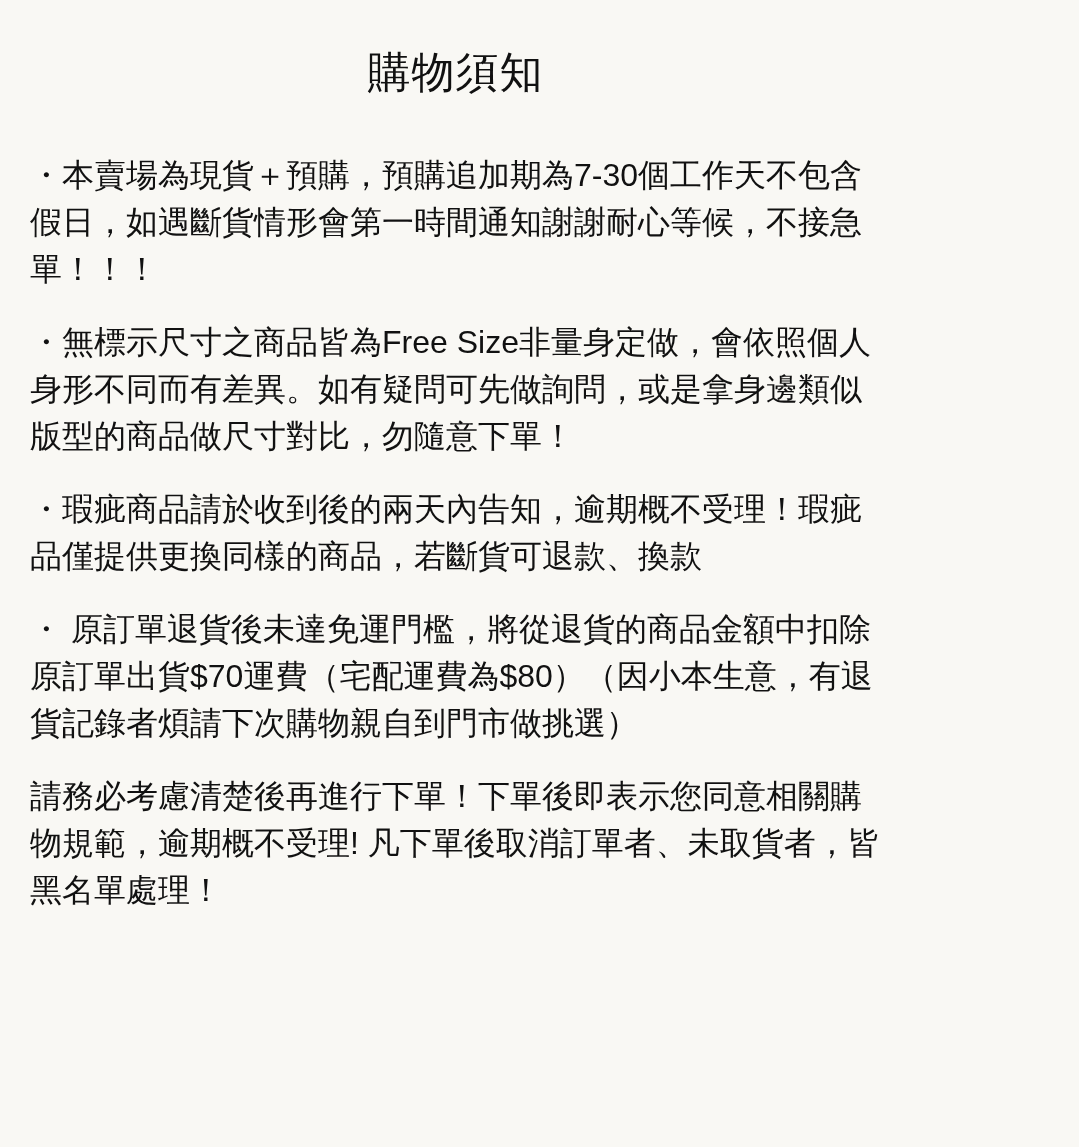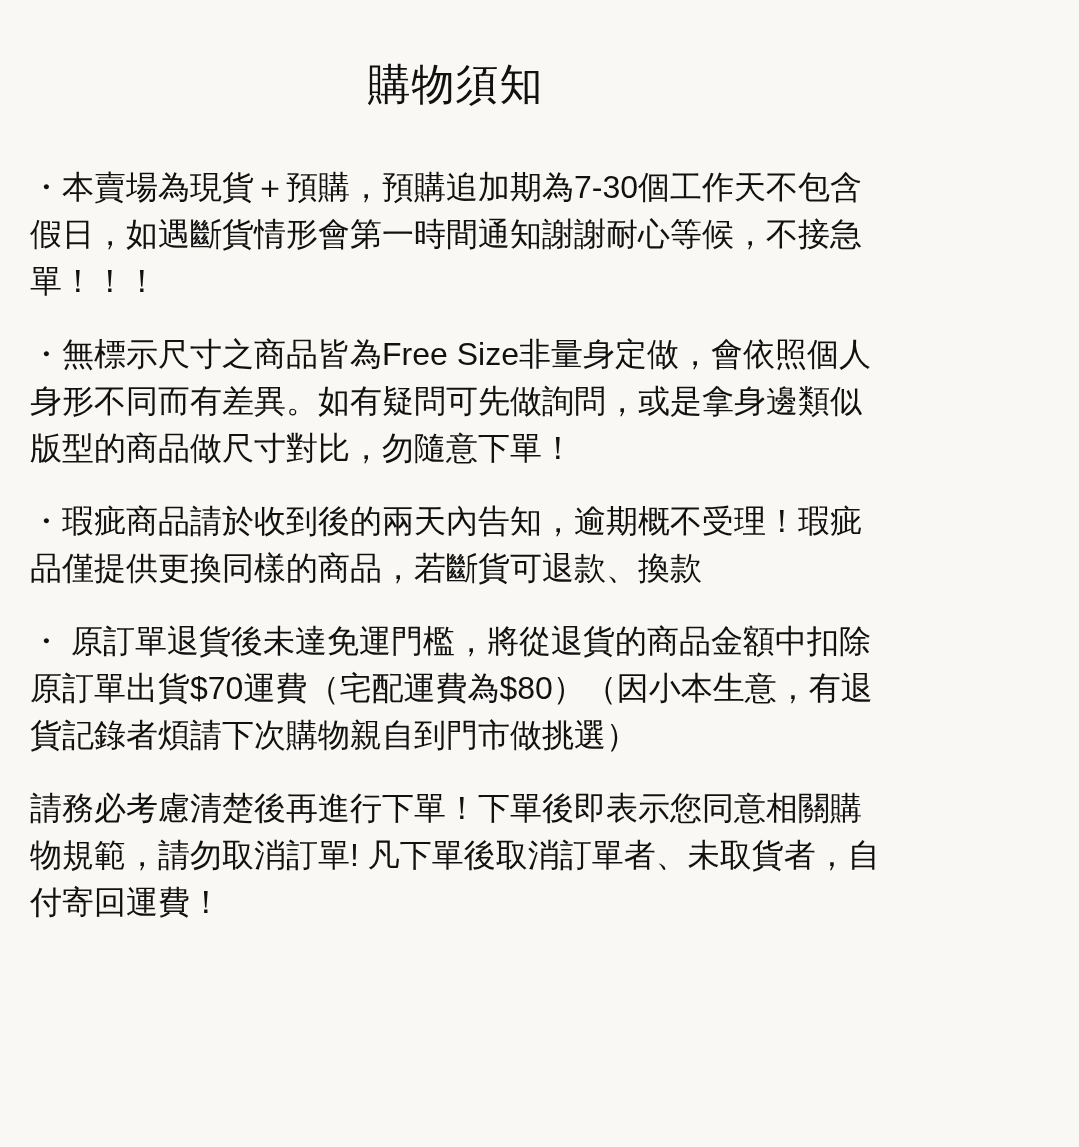--- a/index.html
+++ b/index.html
@@ -7,21 +7,21 @@
     padding: 0;
   }
   body {
     background: #f9f8f4;
   }
   .page {
     position: relative;
     width: 911px;
     height: 1147px;
     box-sizing: border-box;
-    padding: 12px 30px;
+    padding: 0 30px;
     overflow: hidden;
     font-family: "Liberation Sans", sans-serif;
     color: #111111;
     background: #f9f8f4;
   }
   .notice-title {
     margin: 46px 0 0 0;
     text-align: center;
     font-size: 43px;
     font-weight: 500;
@@ -54,15 +54,15 @@
     <p class="notice-para first">・本賣場為現貨＋預購，預購追加期為7-30個工作天不包含假日，如遇斷貨情形會第一時間通知謝謝耐心等候，不接急單！！！</p>
 
 
     <p class="notice-para">・無標示尺寸之商品皆為Free Size非量身定做，會依照個人身形不同而有差異。如有疑問可先做詢問，或是拿身邊類似版型的商品做尺寸對比，勿隨意下單！</p>
 
     <p class="notice-para">・瑕疵商品請於收到後的兩天內告知，逾期概不受理！瑕疵品僅提供更換同樣的商品，若斷貨可退款、換款</p>
 
 
     <p class="notice-para">・ 原訂單退貨後未達免運門檻，將從退貨的商品金額中扣除原訂單出貨$70運費（宅配運費為$80）（因小本生意，有退貨記錄者煩請下次購物親自到門市做挑選）</p>
 
-    <p class="notice-para">請務必考慮清楚後再進行下單！下單後即表示您同意相關購物規範，請勿取消訂單! 凡下單後取消訂單者、未取貨者，自付寄回運費！</p>
+    <p class="notice-para">請務必考慮清楚後再進行下單！下單後即表示您同意相關購物規範，逾期概不受理! 凡下單後取消訂單者、未取貨者，皆黑名單處理！</p>
   </div>
 </div>
 
 </body></html>

